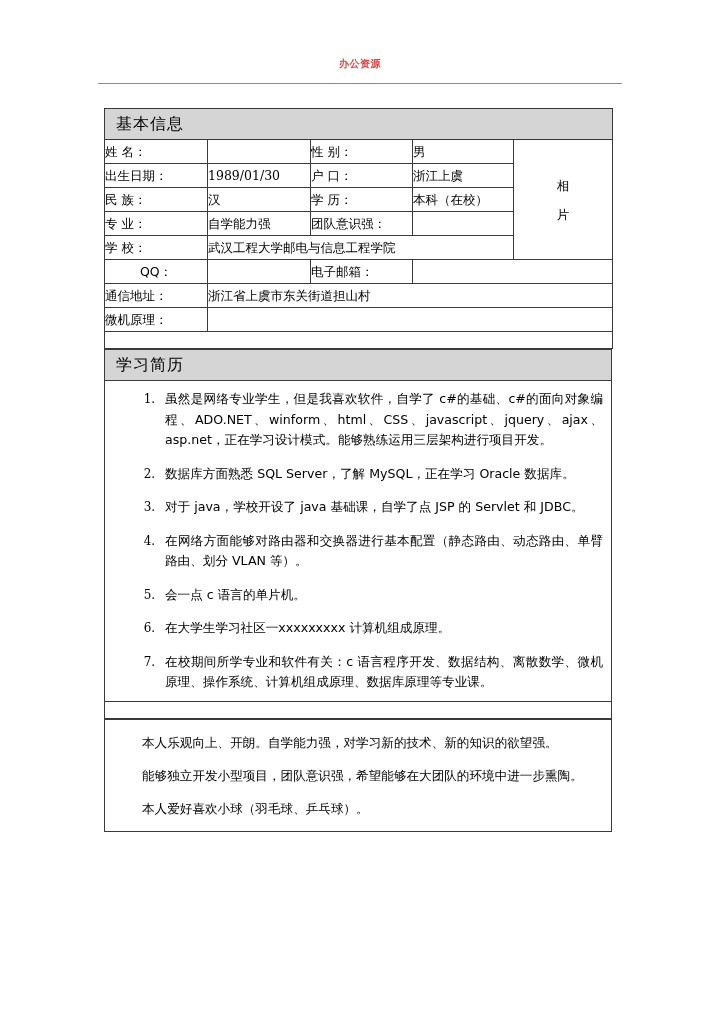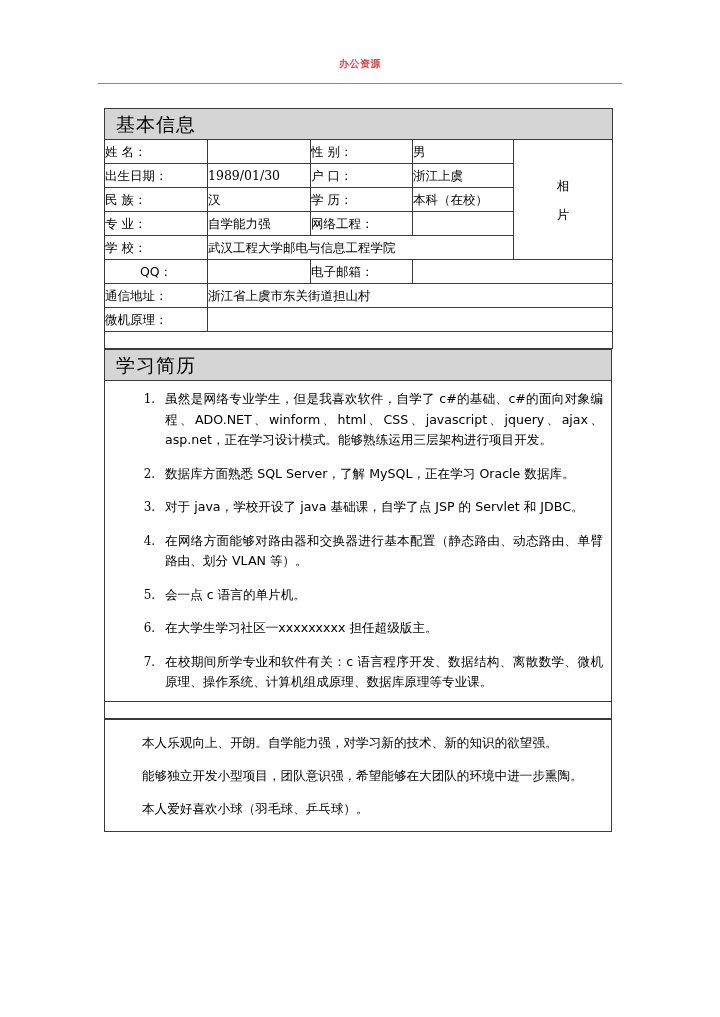--- a/index.html
+++ b/index.html
@@ -71,21 +71,21 @@
     line-height: 15px;
     color: #000;
   }
 
   
   .section-head {
     background: #d5d5d5;
     height: 30px;
   }
   .section-head .sh-text {
-    font-size: 19px;
+    font-size: 16px;
     line-height: 30px;
     padding-left: 11px;
     letter-spacing: 1px;
     color: #000;
   }
 
   
   .spacer-row td {
     height: 16px;
     border-left: 1px solid #3a3a3a;
@@ -218,21 +218,21 @@
         <tr>
           <td class="lbl">民      族：</td>
           <td class="val">汉</td>
           <td class="lbl">学      历：</td>
           <td class="val">本科（在校）</td>
         </tr>
 
         <tr>
           <td class="lbl">专      业：</td>
           <td class="val">自学能力强</td>
-          <td class="lbl">网络工程：</td>
+          <td class="lbl">团队意识强：</td>
           <td class="val"></td>
         </tr>
 
         <tr>
           <td class="lbl">学      校：</td>
           <td class="val" colspan="3">武汉工程大学邮电与信息工程学院</td>
         </tr>
 
         <tr>
           <td class="qq-lbl">QQ：</td>
@@ -265,21 +265,21 @@
           </td>
         </tr>
         <tr>
           <td class="list-cell">
             <ol class="study">
               <li>虽然是网络专业学生，但是我喜欢软件，自学了 c#的基础、c#的面向对象编程、ADO.NET、winform、html、CSS、javascript、jquery、ajax、asp.net，正在学习设计模式。能够熟练运用三层架构进行项目开发。</li>
               <li>数据库方面熟悉 SQL Server，了解 MySQL，正在学习 Oracle 数据库。</li>
               <li>对于 java，学校开设了 java 基础课，自学了点 JSP 的 Servlet 和 JDBC。</li>
               <li>在网络方面能够对路由器和交换器进行基本配置（静态路由、动态路由、单臂路由、划分 VLAN 等）。</li>
               <li>会一点 c 语言的单片机。</li>
-              <li>在大学生学习社区一xxxxxxxxx 担任超级版主。</li>
+              <li>在大学生学习社区一xxxxxxxxx 计算机组成原理。</li>
               <li>在校期间所学专业和软件有关：c 语言程序开发、数据结构、离散数学、微机原理、操作系统、计算机组成原理、数据库原理等专业课。</li>
             </ol>
           </td>
         </tr>
         <tr class="spacer-row">
           <td></td>
         </tr>
       </tbody>
     </table>
 

